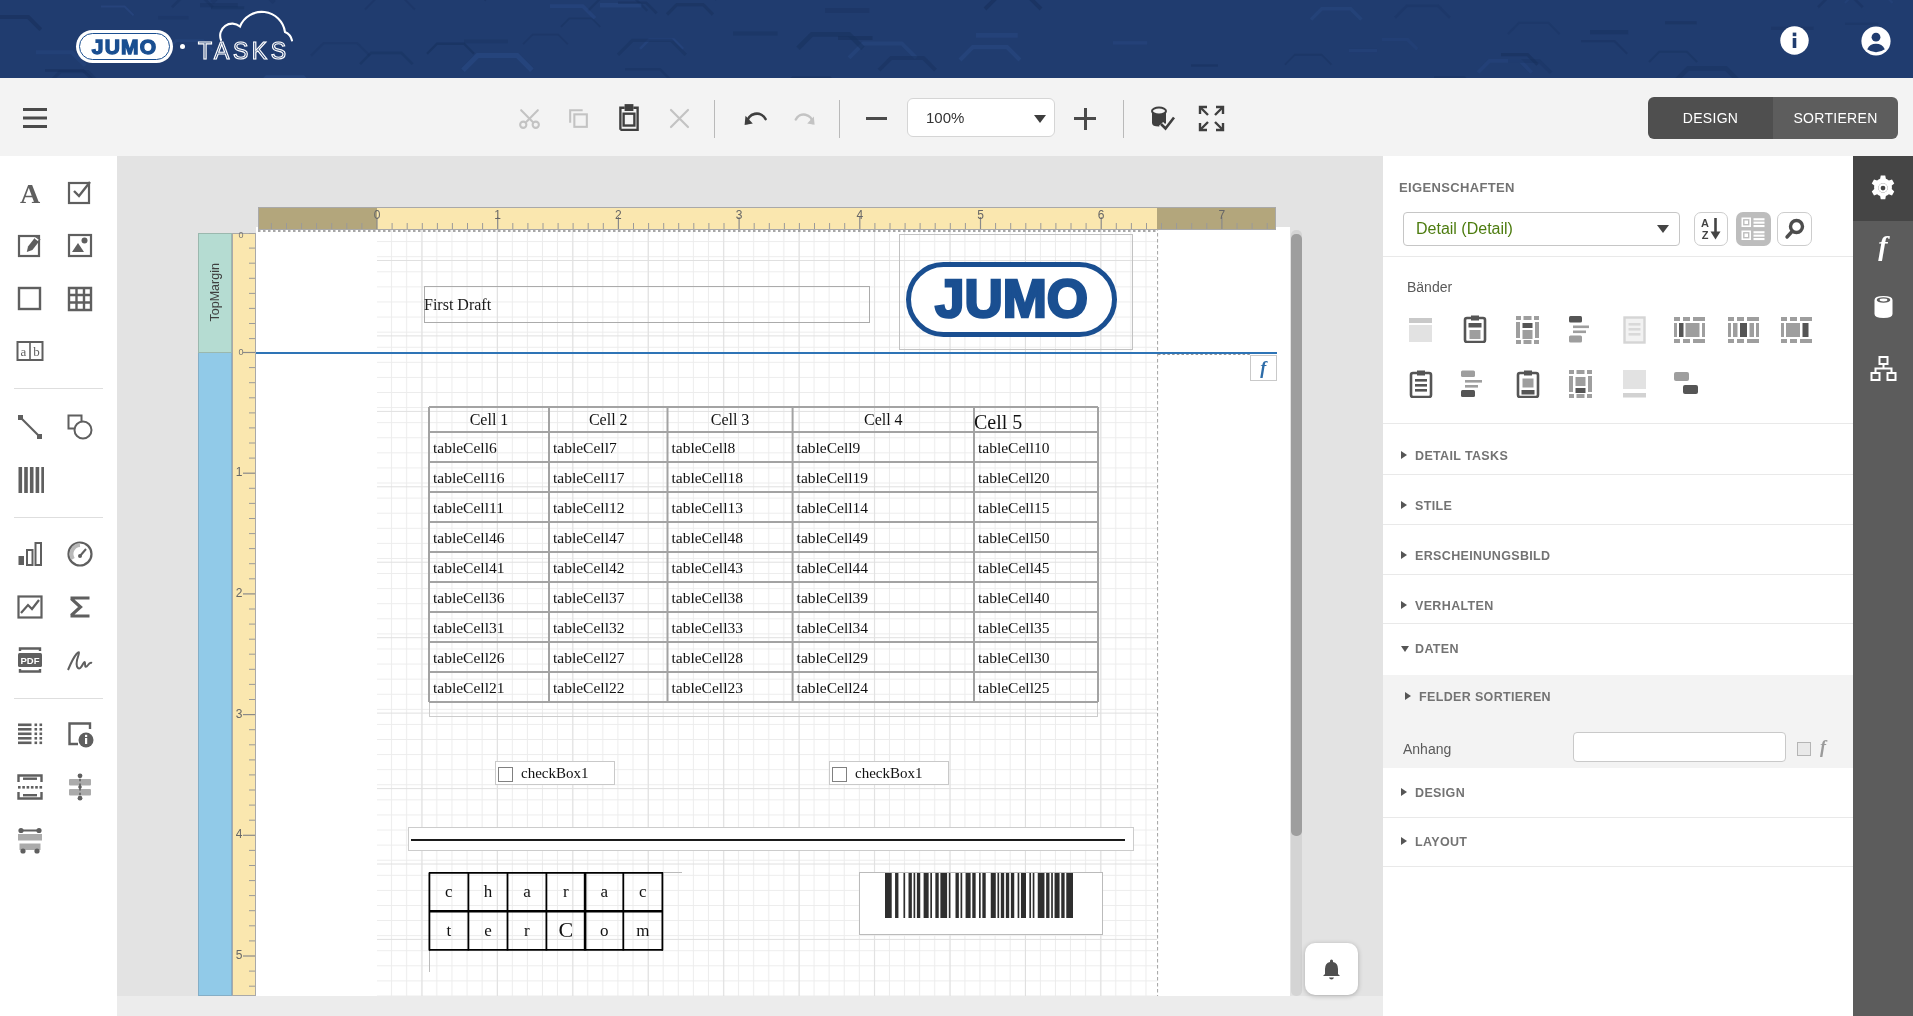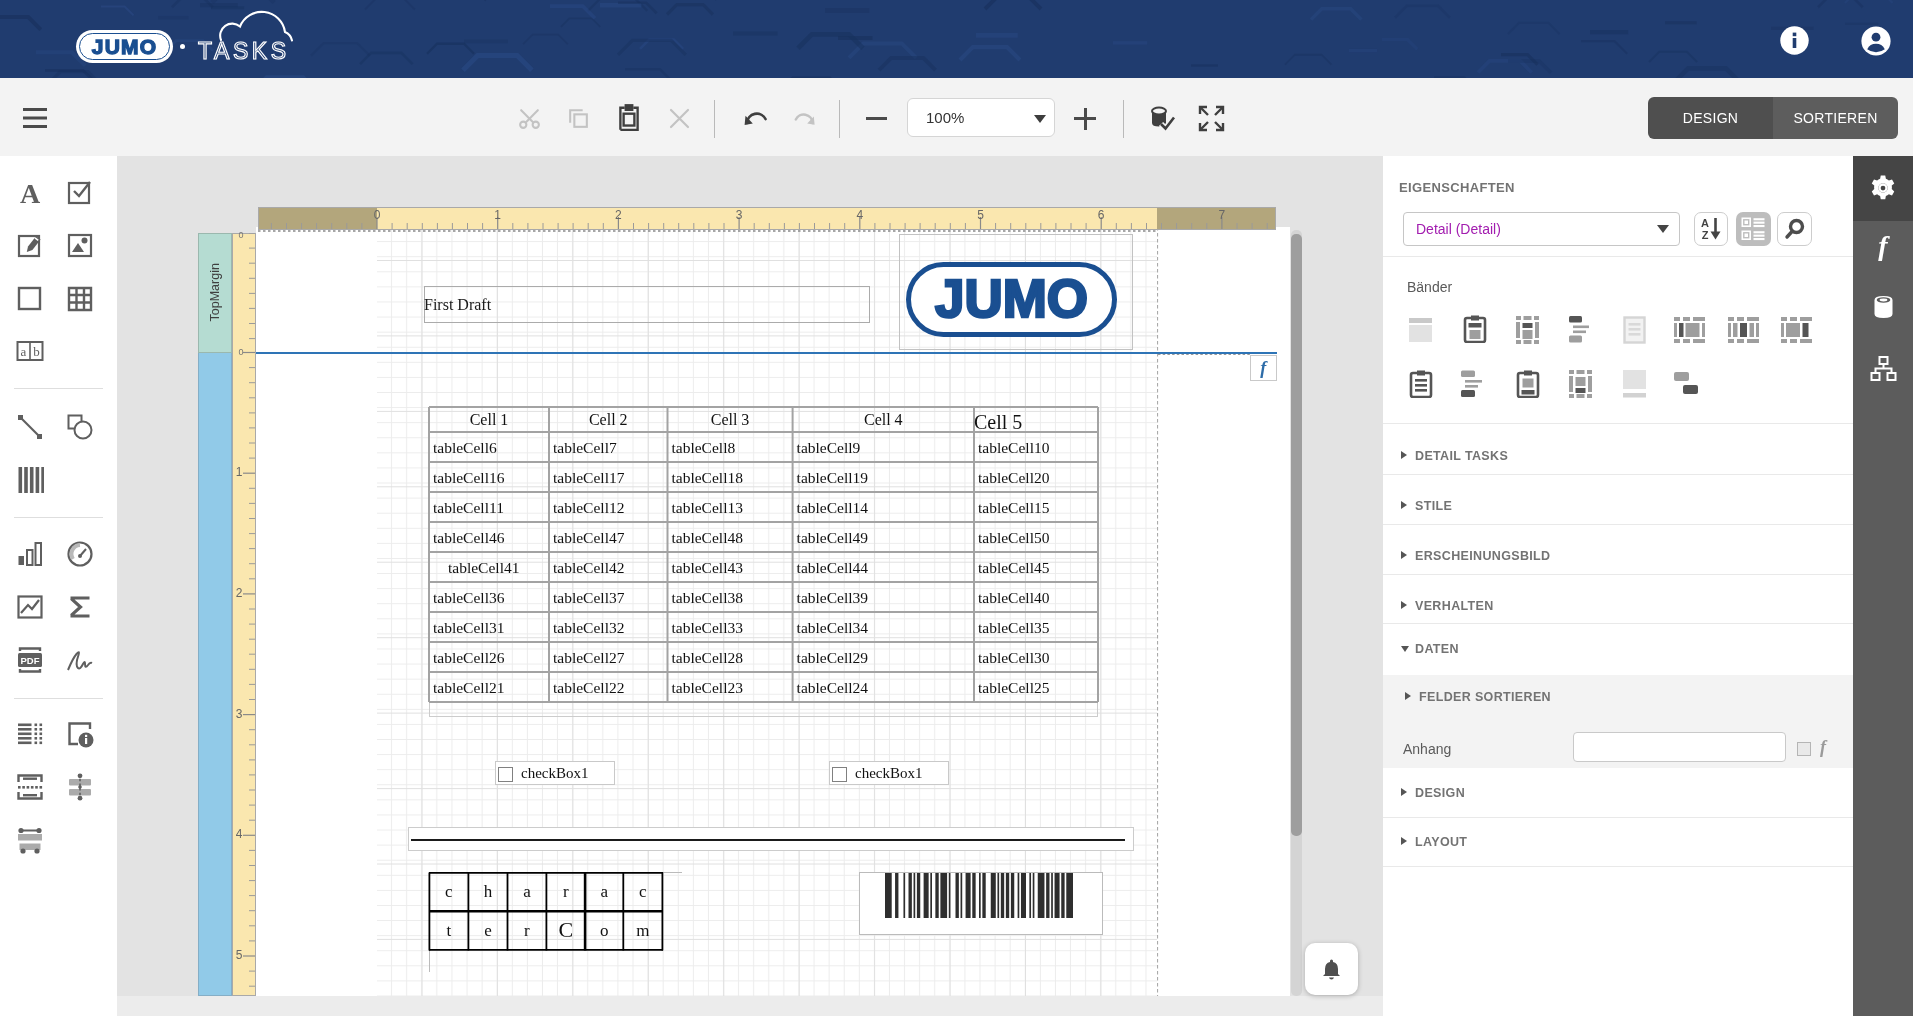--- a/index.html
+++ b/index.html
@@ -515,21 +515,21 @@
 <div class="cellt" style="left:433px;top:499px">tableCell11</div>
 <div class="cellt" style="left:553px;top:499px">tableCell12</div>
 <div class="cellt" style="left:671.5px;top:499px">tableCell13</div>
 <div class="cellt" style="left:796.6px;top:499px">tableCell14</div>
 <div class="cellt" style="left:978px;top:499px">tableCell15</div>
 <div class="cellt" style="left:433px;top:529px">tableCell46</div>
 <div class="cellt" style="left:553px;top:529px">tableCell47</div>
 <div class="cellt" style="left:671.5px;top:529px">tableCell48</div>
 <div class="cellt" style="left:796.6px;top:529px">tableCell49</div>
 <div class="cellt" style="left:978px;top:529px">tableCell50</div>
-<div class="cellt" style="left:448px;top:559px">tableCell41</div>
+<div class="cellt" style="left:433px;top:559px">tableCell41</div>
 <div class="cellt" style="left:553px;top:559px">tableCell42</div>
 <div class="cellt" style="left:671.5px;top:559px">tableCell43</div>
 <div class="cellt" style="left:796.6px;top:559px">tableCell44</div>
 <div class="cellt" style="left:978px;top:559px">tableCell45</div>
 <div class="cellt" style="left:433px;top:589px">tableCell36</div>
 <div class="cellt" style="left:553px;top:589px">tableCell37</div>
 <div class="cellt" style="left:671.5px;top:589px">tableCell38</div>
 <div class="cellt" style="left:796.6px;top:589px">tableCell39</div>
 <div class="cellt" style="left:978px;top:589px">tableCell40</div>
 <div class="cellt" style="left:433px;top:619px">tableCell31</div>
@@ -623,21 +623,21 @@
 <div class="abs" style="left:1291px;top:230px;width:11px;height:766px;background:#d4d4d4;border-radius:5px"></div>
 <div class="abs" style="left:1291px;top:234px;width:11px;height:602px;background:#9e9e9e;border-radius:5px"></div>
 <div class="abs" style="left:1305px;top:943px;width:53px;height:52px;background:#fff;border-radius:10px;box-shadow:0 1px 5px rgba(0,0,0,.25)"></div>
 <svg class="abs" style="left:1321px;top:958px" width="21" height="22" viewBox="0 0 21 22">
     <path d="M10.5 1.5 Q12 1.5 12 3 L12 4 Q17 5 17 11 L17 16 L19 18 L2 18 L4 16 L4 11 Q4 5 9 4 L9 3 Q9 1.5 10.5 1.5 Z" fill="#4f4f4f"></path>
     <path d="M8 19.5 A 2.6 2.6 0 0 0 13 19.5 Z" fill="#4f4f4f"></path>
   </svg>
 <div class="abs" id="rpanel"></div>
 <div class="rhead" style="left:1399px;top:180px;font-size:13px">EIGENSCHAFTEN</div>
 <div class="abs" style="left:1403px;top:212px;width:277px;height:34px;background:#fff;border:1px solid #c6c6c6;border-radius:4px"></div>
-<div class="abs" style="left:1416px;top:212px;height:34px;line-height:34px;font-size:14px;color:#a21caf">Detail (Detail)</div>
+<div class="abs" style="left:1416px;top:212px;height:34px;line-height:34px;font-size:16px;color:#4d7c0f">Detail (Detail)</div>
 <div class="tri" style="left:1657px;top:225px;border-left:6px solid transparent;border-right:6px solid transparent;border-top:8px solid #444"></div>
 <div class="abs" style="left:1693.5px;top:212px;width:34.5px;height:34px;background:#fff;border:1px solid #cdcdcd;border-radius:7px"></div>
 <svg class="abs" style="left:1698px;top:216px" width="26" height="26" viewBox="0 0 26 26">
     <text x="7" y="11" font-size="11" font-weight="bold" fill="#444" text-anchor="middle" font-family="Liberation Sans">A</text>
     <text x="7" y="23" font-size="11" font-weight="bold" fill="#444" text-anchor="middle" font-family="Liberation Sans">Z</text>
     <line x1="17.5" y1="2" x2="17.5" y2="18" stroke="#444" stroke-width="2.6"></line>
     <path d="M12.5 15.5 L17.5 23.5 L22.5 15.5 Z" fill="#444"></path>
   </svg>
 <div class="abs" style="left:1735.5px;top:212px;width:35px;height:34px;background:#bdbdbd;border-radius:7px"></div>
 <svg class="abs" style="left:1741px;top:217px" width="24" height="24" viewBox="0 0 24 24">

